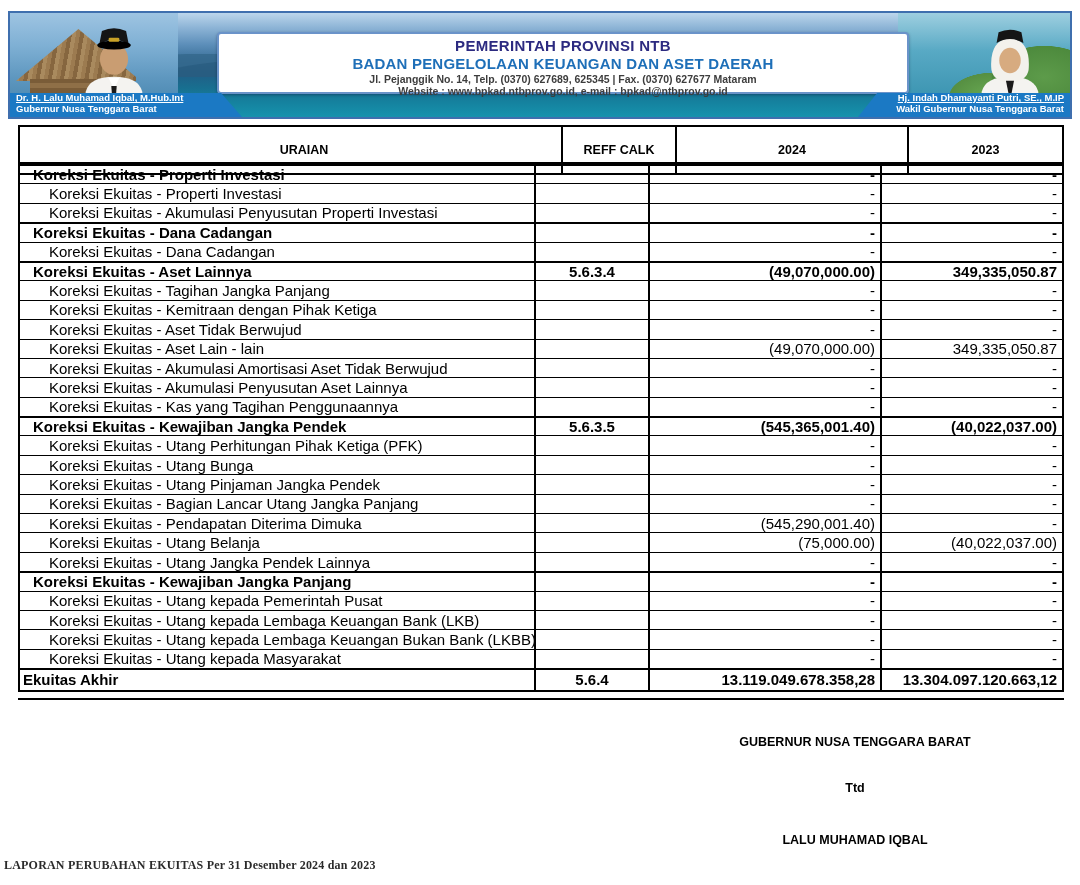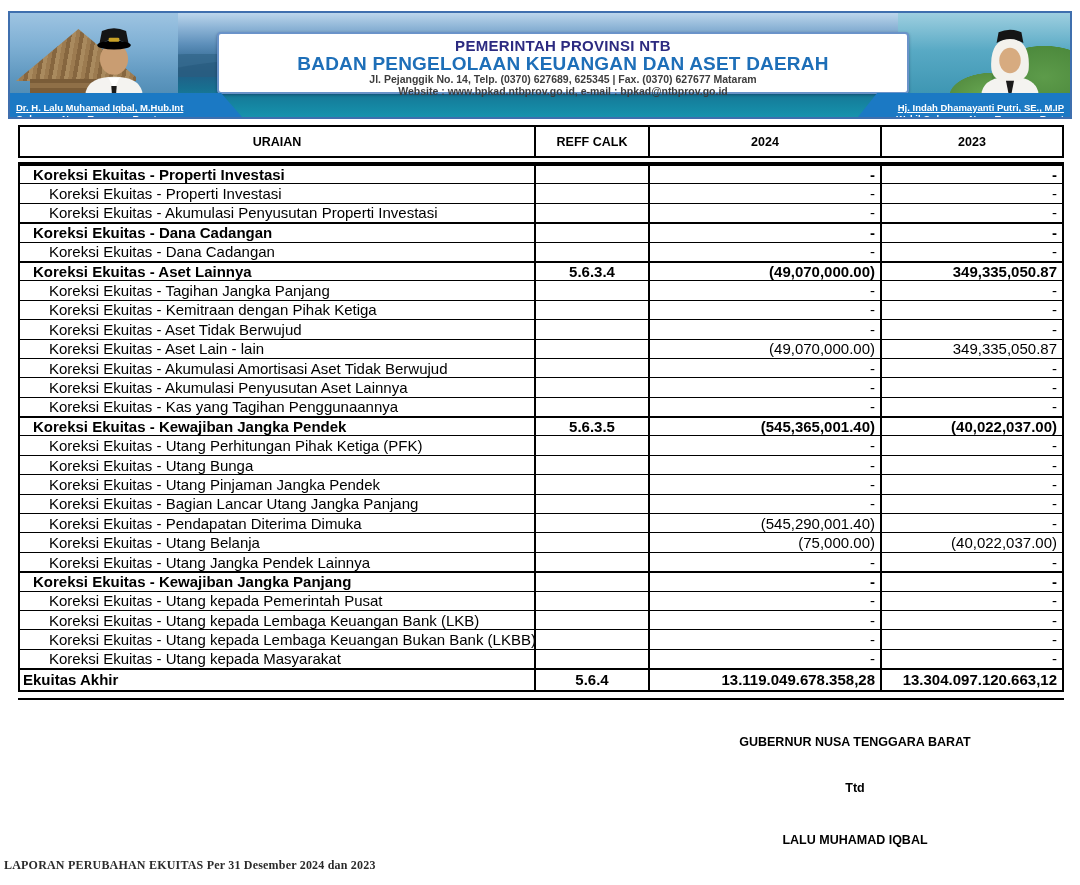--- a/index.html
+++ b/index.html
@@ -33,35 +33,35 @@
                      radial-gradient(60% 55% at 100% 85%,#3f7d35 0%,transparent 60%);}
   .figure{position:absolute;bottom:0;}
   .fig-left{left:62px;width:84px;height:94px;}
   .fig-right{right:18px;width:84px;height:94px;}
 
   .center-box{position:absolute;left:207px;top:19px;width:692px;height:62px;
           background:#ffffff;border:2px solid #6a93c9;border-radius:4px;
           box-sizing:border-box;text-align:center;padding-top:3px;
           box-shadow:0 1px 3px rgba(0,0,40,.35);}
   .org1{font-size:15px;font-weight:bold;color:#2c2a80;letter-spacing:.3px;line-height:17px;}
-  .org2{font-size:19px;font-weight:bold;color:#1e6fb8;letter-spacing:.2px;line-height:20px;}
+  .org2{font-size:15px;font-weight:bold;color:#1e6fb8;letter-spacing:.2px;line-height:20px;}
   .addr{font-size:10.5px;font-weight:bold;color:#3d3d3d;line-height:11.5px;}
 
   .caption{position:absolute;bottom:0;background:#1b79c4;color:#fff;
-          font-size:9.5px;font-weight:bold;line-height:10.5px;padding:10px 8px 2px 6px;
+          font-size:9.5px;font-weight:bold;line-height:10.5px;padding:0 8px 2px 6px;
           box-sizing:border-box;height:24px;}
   .cap-left{left:0;width:232px;clip-path:polygon(0 0,91% 0,100% 100%,0 100%);text-align:left;}
   .cap-right{right:0;width:212px;clip-path:polygon(9% 0,100% 0,100% 100%,0 100%);text-align:right;padding-right:6px;}
   .cap-name{text-decoration:underline;white-space:nowrap;}
   .cap-title{white-space:nowrap;}
 
   
-  .thead{position:absolute;left:18px;top:125px;width:1046px;height:33px;
+  .thead{position:absolute;left:18px;top:125px;width:1046px;height:50px;
           border:2.5px solid #000;box-sizing:border-box;display:flex;
-          font-weight:bold;font-size:12.5px;}
+          font-weight:bold;font-size:12.5px;padding-left:27px;}
   .thead .hcell{display:flex;align-items:center;justify-content:center;box-sizing:border-box;}
   .h-uraian{width:514px;}
   .h-reff{width:114px;border-left:2.5px solid #000;}
   .h-2024{width:232px;border-left:2.5px solid #000;}
   .h-2023{flex:1;border-left:2.5px solid #000;}
 
   .tbody{position:absolute;left:18px;top:162px;width:1046px;
           border:2.5px solid #000;box-sizing:border-box;font-size:15px;}
   .trow{display:flex;height:19.4px;box-sizing:border-box;}
   .trow{border-top:1.2px solid #000;}

